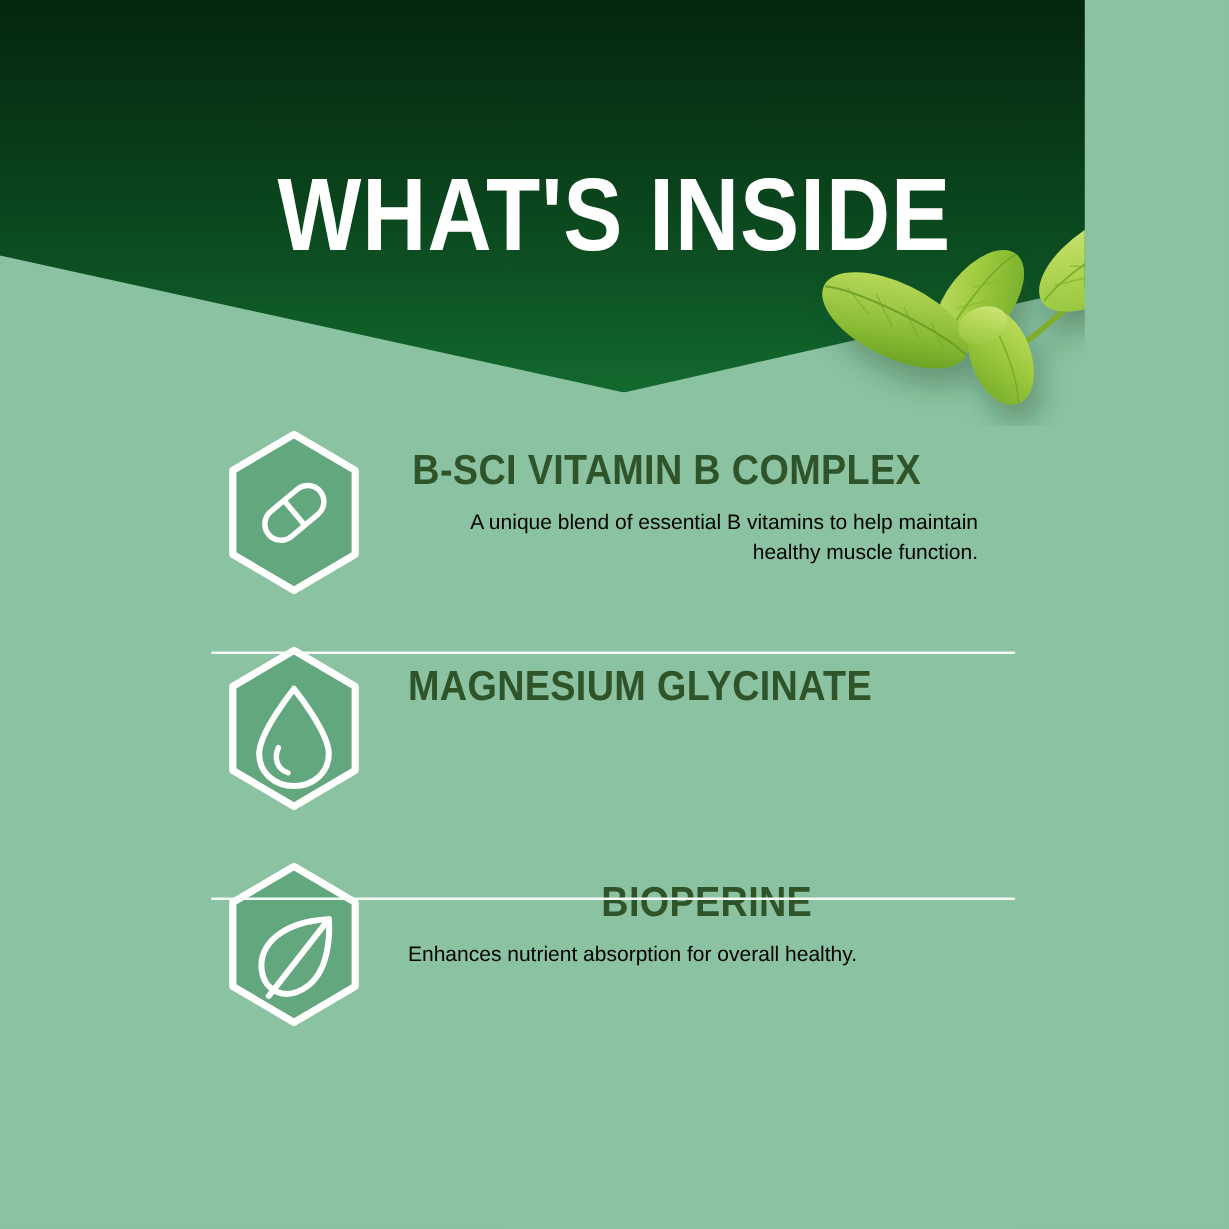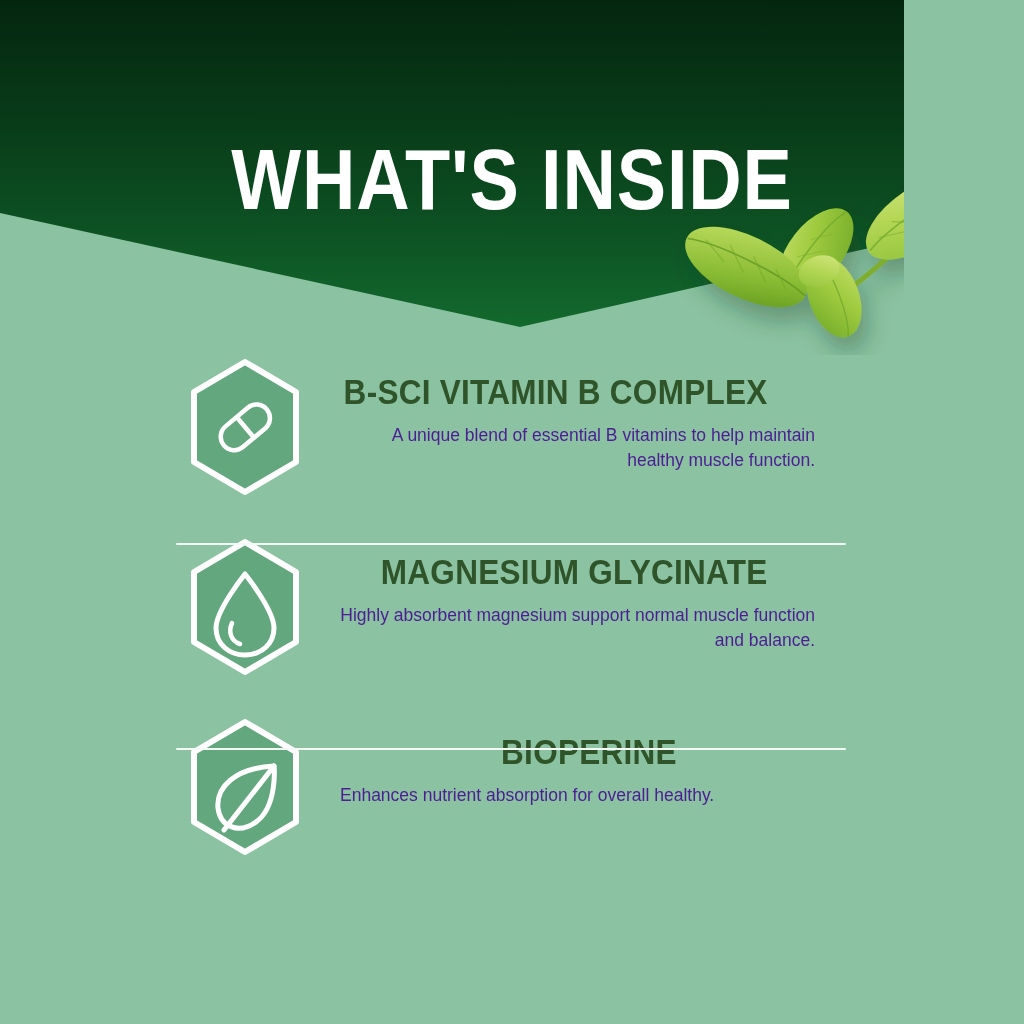--- a/index.html
+++ b/index.html
@@ -107,21 +107,21 @@
     font-weight: bold;
     letter-spacing: 0.3px;
     line-height: 1.05;
     transform: scaleX(0.9);
     transform-origin: left center;
     white-space: nowrap;
     margin: 0 0 12px 0;
   }
 
   .feature-desc {
-    color: #4c1d95;
+    color: #000000;
     font-family: "Liberation Sans", sans-serif;
     font-size: 17.5px;
     font-weight: normal;
     line-height: 1.42;
     margin: 0;
     max-width: 475px;
   }
 
   .divider {
     position: absolute;
@@ -219,21 +219,20 @@
     <div class="feature-row">
       <div class="hex-wrap">
         <svg viewBox="0 0 118 138" aria-hidden="true">
           <path d="M59 4 L110 34 L110 104 L59 134 L8 104 L8 34 Z" fill="#63a77e" stroke="#ffffff" stroke-width="6" stroke-linejoin="round"></path>
           <path d="M59 36 C 59 36, 88 72, 88 90 C 88 106, 75 117, 59 117 C 43 117, 30 106, 30 90 C 30 72, 59 36, 59 36 Z" fill="none" stroke="#ffffff" stroke-width="5" stroke-linejoin="round"></path>
           <path d="M46 85 C 42 94, 45 103, 54 106" fill="none" stroke="#ffffff" stroke-width="4.5" stroke-linecap="round"></path>
         </svg>
       </div>
       <div class="feature-text">
         <div class="feature-title">MAGNESIUM GLYCINATE</div>
-        <p class="feature-desc">Highly absorbent magnesium support normal muscle function and balance.</p>
       </div>
     </div>
 
     <div class="feature-row">
       <div class="hex-wrap">
         <svg viewBox="0 0 118 138" aria-hidden="true">
           <path d="M59 4 L110 34 L110 104 L59 134 L8 104 L8 34 Z" fill="#63a77e" stroke="#ffffff" stroke-width="6" stroke-linejoin="round"></path>
           <path d="M88 48 C 88 48, 92 88, 70 104 C 52 117, 34 108, 32 90 C 30 70, 48 50, 88 48 Z" fill="none" stroke="#ffffff" stroke-width="5" stroke-linejoin="round"></path>
           <line x1="88" y1="48" x2="38" y2="112" stroke="#ffffff" stroke-width="5" stroke-linecap="round"></line>
         </svg>

